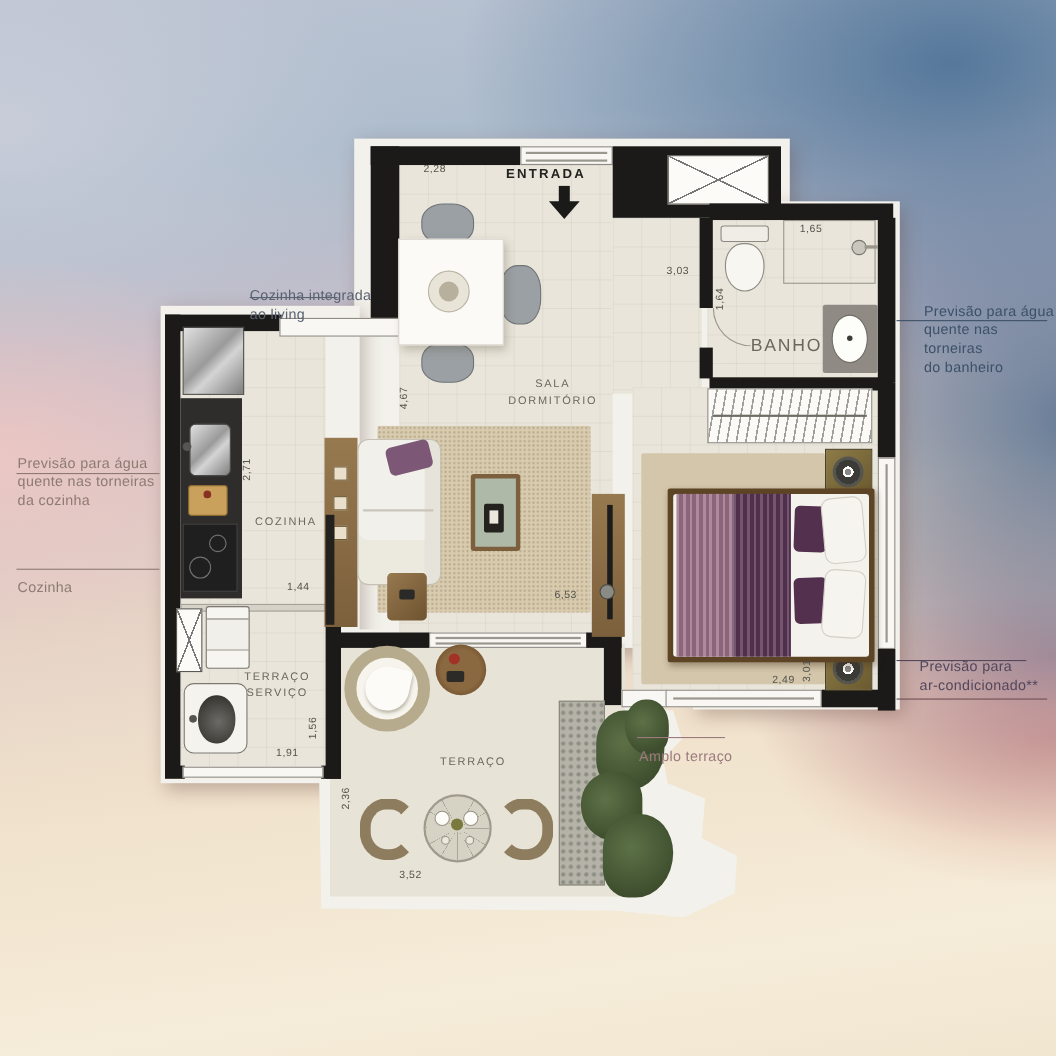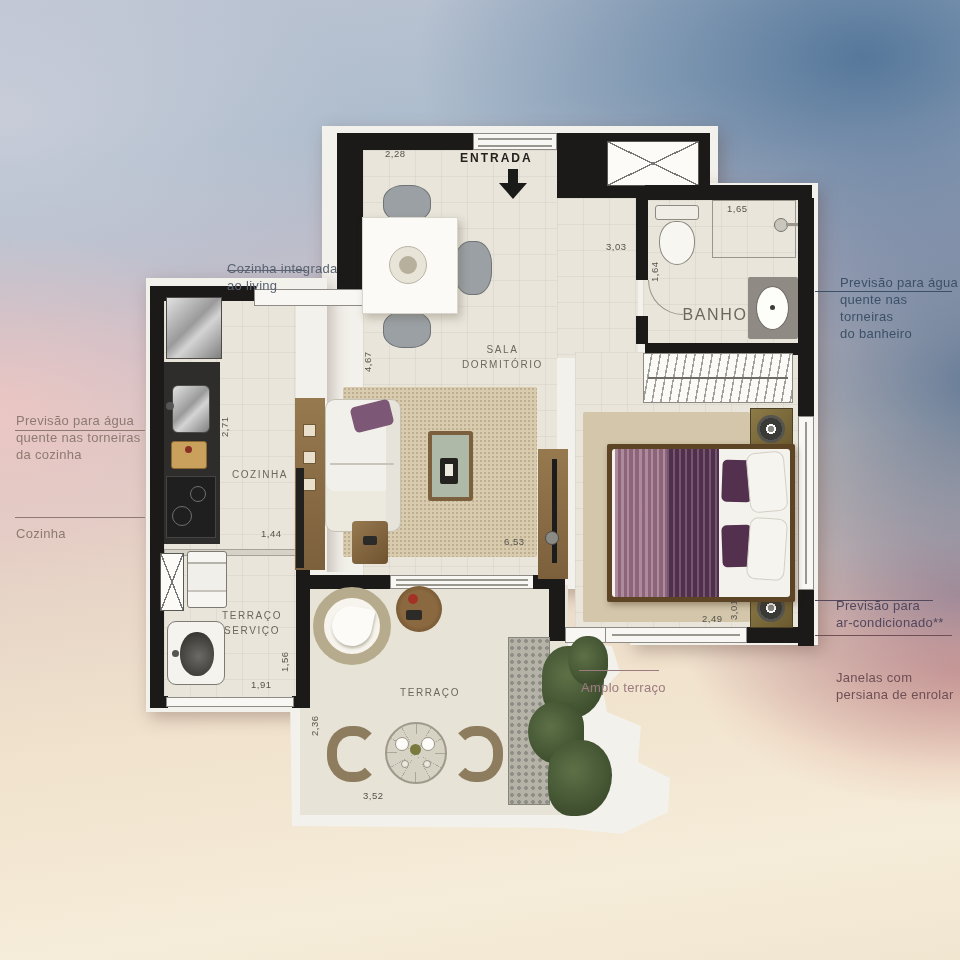--- a/index.html
+++ b/index.html
@@ -231,23 +231,19 @@
   </div>
   <div class="a rule" style="left:815px;top:291px;width:137px;background:#3c5067;"></div>
 
   <div class="a ann" style="left:836px;top:569px;width:120px;color:#53475c;">
     <div>Previsão para</div>
     <div>ar-condicionado**</div>
   </div>
   <div class="a rule" style="left:815px;top:600px;width:118px;background:#53475c;"></div>
 
   <div class="a rule" style="left:815px;top:635px;width:137px;background:#6e4f55;"></div>
-  <div class="a ann" style="left:836px;top:641px;width:125px;color:#6e4f55;">
-    <div>Janelas com</div>
-    <div>persiana de enrolar</div>
-  </div>
 
   <div class="a ann" style="left:581px;top:651px;width:110px;color:#9b7a80;">
     <div>Amplo terraço</div>
   </div>
   <div class="a rule" style="left:579px;top:670px;width:80px;background:#9b7a80;"></div>
 
 </div>
 
 </body></html>

